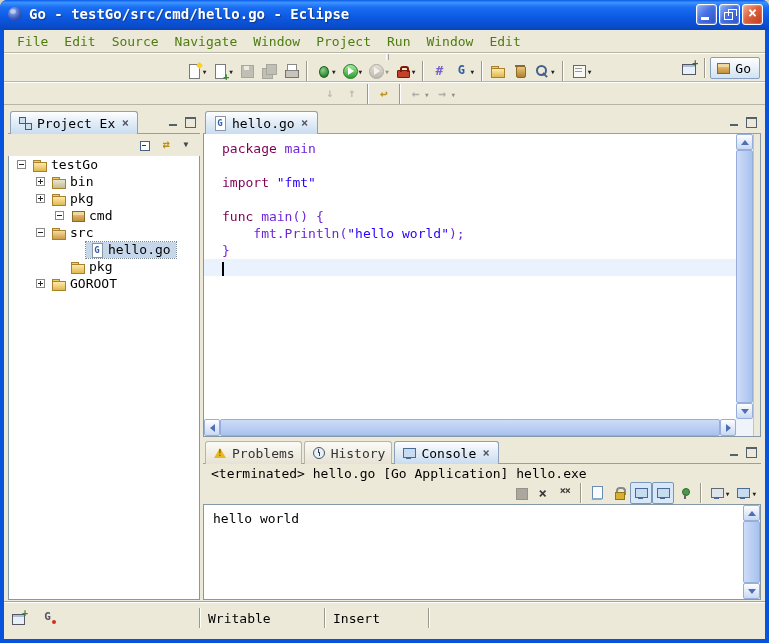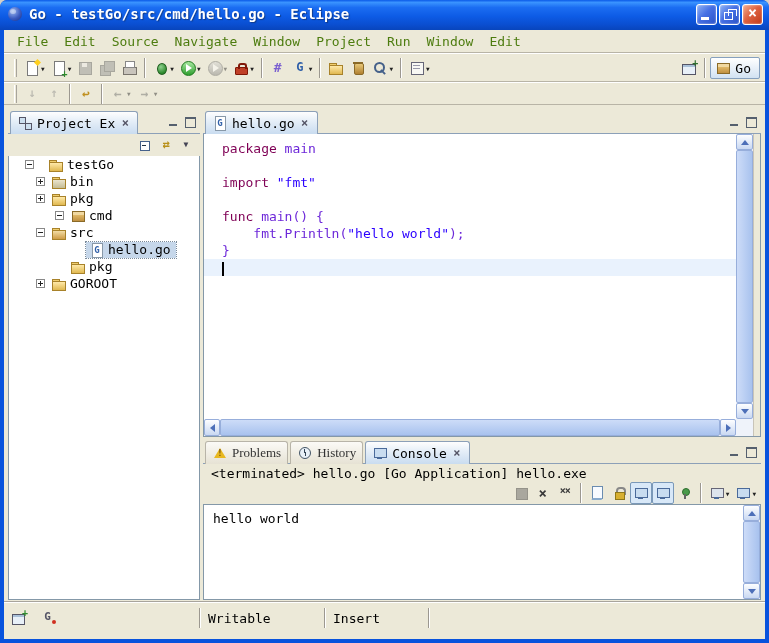--- a/index.html
+++ b/index.html
@@ -23,21 +23,21 @@
   .ic-eclipse{width:16px;height:16px;position:relative;display:inline-block;flex:none;}
   .ic-eclipse::before{content:"";position:absolute;inset:1px;border-radius:50%;background:radial-gradient(circle at 35% 30%,#9BB8F0,#3B5BC0 55%,#1A2E80);}
   .ic-eclipse::after{content:"";position:absolute;left:3px;top:3px;width:6px;height:5px;border-radius:50%;background:rgba(255,255,255,.4);}
   
   #client{position:absolute;left:4px;right:4px;top:30px;bottom:4px;background:#ECE9D8;overflow:hidden;}
   
   #menubar{position:absolute;left:0;right:0;top:0;height:23px;display:flex;align-items:center;padding-left:5px;font-size:13px;color:#4d7c0f;}
   .menu-item{padding:2px 8px;cursor:default;}
   
   .toolbar{position:absolute;left:0;right:0;display:flex;align-items:center;padding-left:8px;
-    border-top:1px solid #FFFFFF;box-shadow:0 -1px 0 #B8B4A6;}
+    border-top:1px solid #FFFFFF;box-shadow:0 -1px 0 #B8B4A6;flex-direction:column;}
   #toolbar-main{top:23px;height:29px;}
   #toolbar-nav{top:52px;height:23px;border-bottom:1px solid #B8B4A6;}
   .tb-items{display:flex;align-items:center;}
   .grip{width:3px;height:18px;margin:0 4px 0 2px;border-left:1px solid #fff;border-right:1px solid #A8A49C;}
   .tb-sep{width:2px;height:20px;margin:0 4px;border-left:1px solid #9C9890;border-right:1px solid #fff;}
   .tb-btn{height:22px;min-width:22px;display:flex;align-items:center;justify-content:center;padding:0 2px;
     border:1px solid transparent;border-radius:2px;}
   .tb-btn.disabled{filter:grayscale(1);opacity:.45;}
   .tb-btn.pressed{border:1px solid #7A98B8;background:#D8E8F8;}
   .dd{font-size:6px;color:#222;margin-left:1px;}
@@ -83,21 +83,21 @@
   .ic-prev-annotation::before{content:"↑";position:absolute;width:16px;text-align:center;line-height:16px;font:bold 12px "DejaVu Sans Mono",monospace;color:#88857A;}
   .ic-last-edit::before{content:"↩";position:absolute;width:16px;text-align:center;line-height:16px;font:bold 13px "DejaVu Sans Mono",monospace;color:#C09020;}
   .ic-back::before{content:"←";position:absolute;width:16px;text-align:center;line-height:16px;font:bold 13px "DejaVu Sans Mono",monospace;color:#667;}
   .ic-forward::before{content:"→";position:absolute;width:16px;text-align:center;line-height:16px;font:bold 13px "DejaVu Sans Mono",monospace;color:#667;}
   
   .panel{position:absolute;}
   .view-tabbar{position:relative;height:24px;display:flex;align-items:flex-end;border-bottom:1px solid #8CA0B8;}
   .tab{height:23px;display:flex;align-items:center;gap:4px;padding:0 6px;margin-left:2px;position:relative;top:1px;
     border:1px solid #8CA0B8;border-bottom:none;border-radius:3px 3px 0 0;font-size:13px;white-space:nowrap;}
   .tab.active{background:linear-gradient(180deg,#FEFEFE 0%,#E6EFF8 40%,#C9DCF0 100%);}
-  .tab.inactive{background:linear-gradient(180deg,#FBFAF6,#E6E2D4);border-color:#B8B4A8;color:#333;font-family:Liberation Serif, serif;}
+  .tab.inactive{background:linear-gradient(180deg,#FBFAF6,#E6E2D4);border-color:#B8B4A8;color:#333;}
   .tab-close{width:12px;text-align:center;color:#556;font:bold 12px "DejaVu Sans Mono",monospace;}
   .tab-close::before{content:"×";}
   .view-btns{position:absolute;right:3px;top:5px;display:flex;gap:3px;}
   .vbtn{width:14px;height:14px;position:relative;display:inline-block;}
   .btn-min::before{content:"";position:absolute;left:3px;bottom:3px;width:8px;height:2px;background:#55606E;}
   .btn-max::before{content:"";position:absolute;left:2px;top:2px;width:9px;height:8px;border:1px solid #55606E;border-top-width:2px;}
   .view-toolbar{height:22px;display:flex;align-items:center;justify-content:flex-end;padding-right:4px;}
   .ic-collapse-all::before{content:"";position:absolute;left:2px;top:4px;width:8px;height:8px;border:1px solid #45618A;background:#fff;}
   .ic-collapse-all::after{content:"";position:absolute;left:4px;top:8px;width:4px;height:1px;background:#234;}
   .ic-link-editor::before{content:"⇄";position:absolute;width:16px;text-align:center;line-height:16px;font:bold 12px "DejaVu Sans Mono",monospace;color:#B8901A;}
@@ -340,21 +340,21 @@
             <span class="ic ic-collapse-all"></span>
           </span>
         <span class="tb-mini">
             <span class="ic ic-link-editor"></span>
           </span>
         <span class="tb-mini">
             <span class="ic ic-view-menu"></span>
           </span>
       </div>
       <div class="view-content" id="project-tree">
-          <div class="tree-row" style="padding-left: 16px; gap: 8px;">
+          <div class="tree-row" style="padding-left: 8px;">
             <span class="expander exp-minus"></span>
             <span class="row-body">
               <span class="ic ic-project-folder"></span>
               <span class="tree-label">testGo</span>
             </span>
           </div>
           <div class="tree-row" style="padding-left: 27px;">
             <span class="expander exp-plus"></span>
             <span class="row-body">
               <span class="ic ic-bin-folder"></span>

